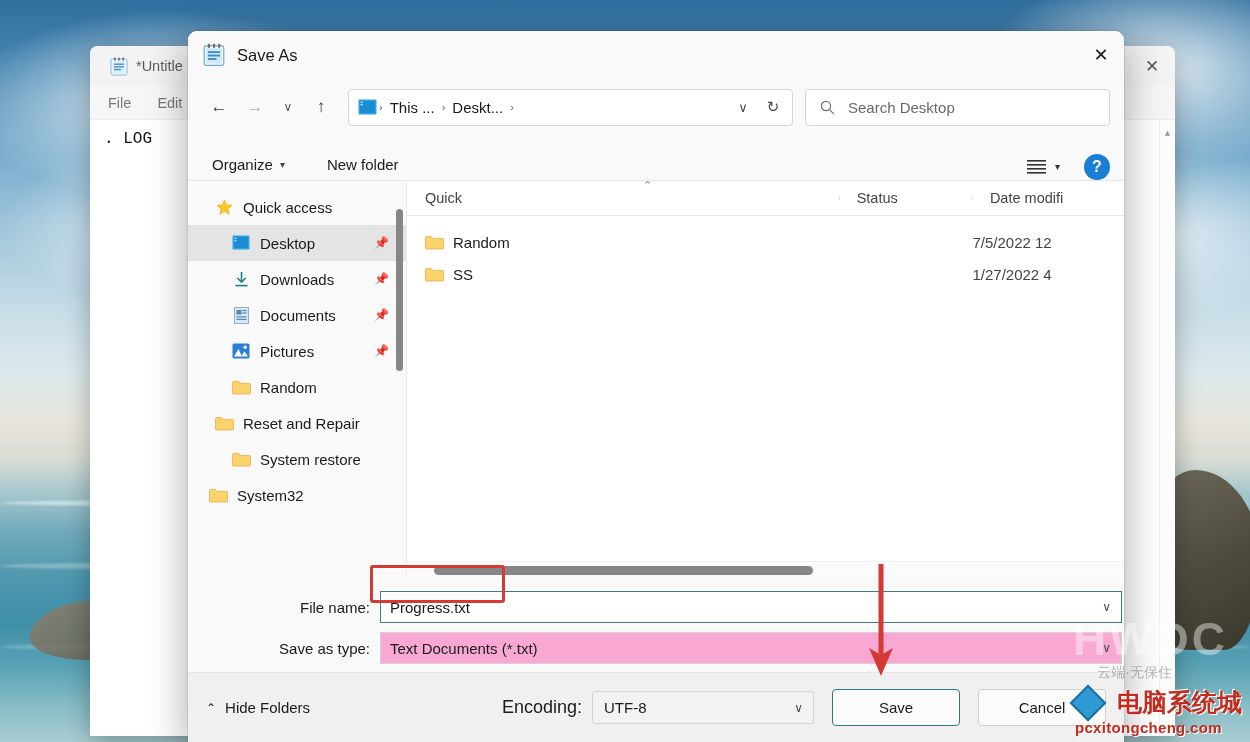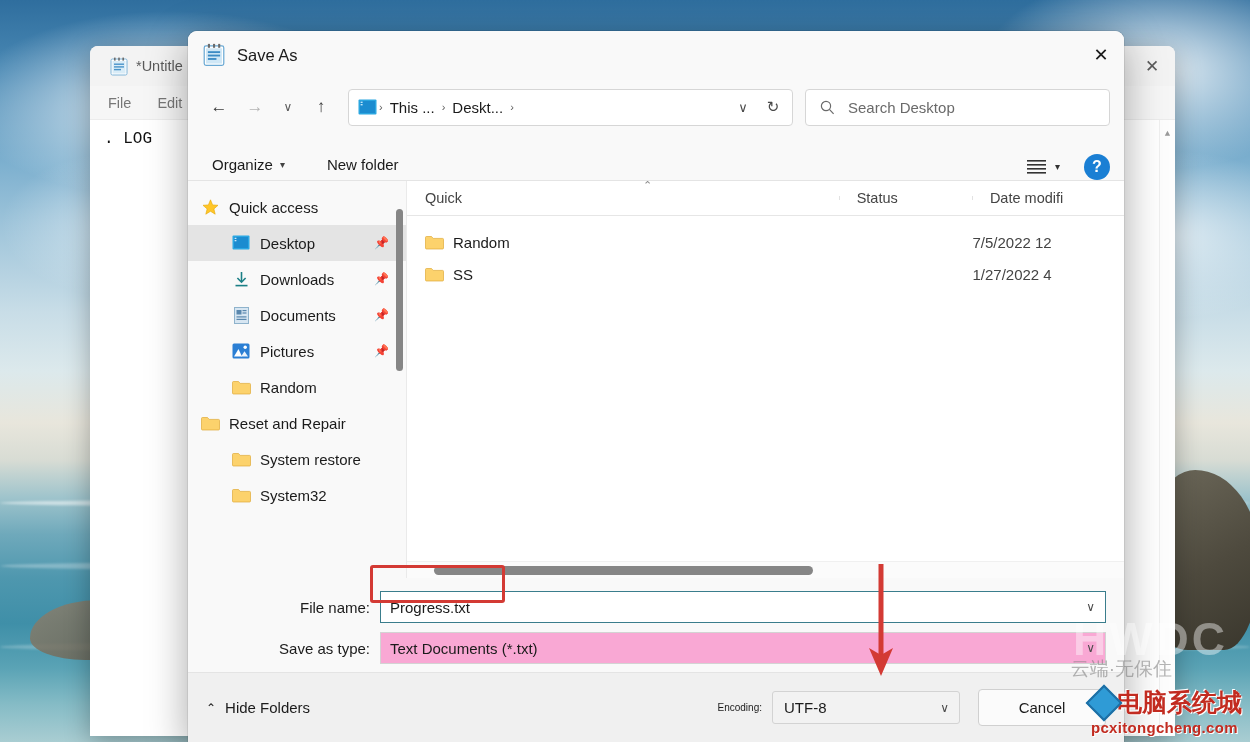--- a/index.html
+++ b/index.html
@@ -153,21 +153,21 @@
   }
 
   
   #dlg-main { flex: 1 1 auto; display: flex; min-height: 0; }
   #nav-pane {
     width: 219px; flex: 0 0 auto; background: #f9f9f9; position: relative;
     border-right: 1px solid #eaeaea; overflow: hidden; padding-top: 8px;
   }
   .navitem {
     display: flex; align-items: center; height: 36px;
-    padding-left: 12px; font-size: 15px; color: #1b1b1b; position: relative;
+    padding-left: 26px; font-size: 15px; color: #1b1b1b; position: relative;
   }
   .navitem.selected { background: #e4e4e4; }
   .navitem .ic { width: 20px; height: 18px; flex: 0 0 auto; margin-right: 9px;
                  display: flex; align-items: center; justify-content: center; }
   .navitem .lbl { white-space: nowrap; overflow: hidden; }
   .pin { position: absolute; right: 17px; font-size: 12px; color: #8c8c8c; }
   #nav-scroll {
     position: absolute; right: 3px; top: 6px; width: 7px; bottom: 6px;
   }
   #nav-thumb {
@@ -206,44 +206,44 @@
     position: absolute; left: 27px; top: 4px; width: 379px; height: 9px;
     background: #868686; border-radius: 5px;
   }
 
   
   #form-area { flex: 0 0 auto; padding: 12px 0 0 0; background: #f9f9f9; }
   .frow { display: flex; align-items: center; height: 34px; margin-bottom: 7px; }
   .flabel { width: 192px; text-align: right; padding-right: 10px;
             font-size: 15px; color: #1b1b1b; }
   .fctrl {
-    flex: 1 1 auto; margin-right: 18px; height: 32px; display: flex;
+    flex: 1 1 auto; margin-right: 2px; height: 32px; display: flex;
     align-items: center; padding-left: 9px; font-size: 15px; color: #1b1b1b;
     position: relative;
   }
   #filename-ctrl { background: #fff; border: 1px solid #3a7d8c; }
   #type-ctrl { background: #f9a8d4; border: 1px solid #d3d3d3; }
   .combo-caret { position: absolute; right: 10px; font-size: 12px; color: #4a4a4a; }
   #fn-highlight {
     position: absolute; left: 370px; top: 565px; width: 135px; height: 38px;
     border: 3px solid #d33a34; border-radius: 3px; pointer-events: none; z-index: 20;
   }
 
   
   #footer {
     flex: 0 0 auto; height: 70px; background: #f0f0f0;
     border-top: 1px solid #e4e4e4; display: flex; align-items: center;
     padding: 0 18px;
   }
   #hide-folders { display: flex; align-items: center; gap: 9px;
                   font-size: 15px; color: #1b1b1b; }
   #footer-spacer { flex: 1 1 auto; }
-  #enc-label { font-size: 10px; color: #1b1b1b; margin-right: 10px; }
+  #enc-label { font-size: 18px; color: #1b1b1b; margin-right: 10px; }
   #enc-combo {
-    width: 188px; height: 33px; background: #f2f2f2; border: 1px solid #d3d3d3;
+    width: 222px; height: 33px; background: #f2f2f2; border: 1px solid #d3d3d3;
     border-radius: 3px; display: flex; align-items: center; padding-left: 11px;
     font-size: 15px; color: #1b1b1b; position: relative; margin-right: 18px;
   }
   .dlgbtn {
     width: 128px; height: 37px; border-radius: 4px; display: flex;
     align-items: center; justify-content: center; font-size: 15px; color: #1b1b1b;
     background: #fbfbfb; border: 1px solid #d0d0d0;
   }
   #save-btn { border: 1px solid #2b7a8c; margin-right: 18px; }
 
@@ -251,27 +251,27 @@
   #red-arrow { position: absolute; left: 862px; top: 560px; z-index: 25; pointer-events: none; }
 
   
   #wm-hwdc {
     position: absolute; right: 22px; bottom: 76px; z-index: 30;
     font-family: "Liberation Sans", sans-serif; font-size: 46px; font-weight: bold;
     color: rgba(255,255,255,.42); letter-spacing: 3px; pointer-events: none;
   }
   #wm-cn {
     position: absolute; right: 78px; bottom: 60px; z-index: 30;
-    font-size: 19px; color: rgba(120,120,120,.55); pointer-events: none; text-align: right;
+    font-size: 14px; color: rgba(120,120,120,.55); pointer-events: none; text-align: right;
   }
   #wm-logo {
     position: absolute; right: 8px; bottom: 6px; z-index: 31; pointer-events: none;
     display: flex; flex-direction: column; align-items: flex-start;
   }
-  #wm-logo-row { display: flex; align-items: center; gap: 0; }
+  #wm-logo-row { display: flex; align-items: center; gap: 16px; }
   #wm-diamond {
     width: 26px; height: 26px; background: #2f9bd6; transform: rotate(45deg);
     border: 2px solid #1d6fa5;
   }
   #wm-cn-big {
     font-size: 25px; font-weight: bold; color: #c22b20;
     text-shadow: 1px 1px 0 #fff, -1px -1px 0 #fff;
   }
   #wm-url {
     font-size: 15px; font-weight: bold; color: #c22b20; letter-spacing: .3px;
@@ -478,21 +478,21 @@
 
       <div class="navitem" style="padding-left:43px">
         <span class="ic">
           <svg width="19" height="15" viewBox="0 0 19 15">
             <path d="M0.5 2.5 A1 1 0 0 1 1.5 1.5 H6.5 L8.2 3.4 H17.5 A1 1 0 0 1 18.5 4.4 V13 A1 1 0 0 1 17.5 14 H1.5 A1 1 0 0 1 0.5 13 Z" fill="#fcd26c" stroke="#e0aa36" stroke-width=".7"></path>
           </svg>
         </span>
         <span class="lbl">System restore</span>
       </div>
 
-      <div class="navitem" style="padding-left:43px">
+      <div class="navitem" style="padding-left:20px">
         <span class="ic">
           <svg width="19" height="15" viewBox="0 0 19 15">
             <path d="M0.5 2.5 A1 1 0 0 1 1.5 1.5 H6.5 L8.2 3.4 H17.5 A1 1 0 0 1 18.5 4.4 V13 A1 1 0 0 1 17.5 14 H1.5 A1 1 0 0 1 0.5 13 Z" fill="#fcd26c" stroke="#e0aa36" stroke-width=".7"></path>
           </svg>
         </span>
         <span class="lbl">System32</span>
       </div>
 
       <div id="nav-scroll">
         <div id="nav-thumb"></div>
@@ -558,20 +558,21 @@
     <div id="hide-folders">
       <span style="font-size:12px">⌃</span>
       <span>Hide Folders</span>
     </div>
     <div id="footer-spacer"></div>
     <span id="enc-label">Encoding:</span>
     <div id="enc-combo">
       <span>UTF-8</span>
       <span class="combo-caret">∨</span>
     </div>
+    <div class="dlgbtn" id="save-btn">Save</div>
     <div class="dlgbtn" id="cancel-btn">Cancel</div>
   </div>
 </div>
 
 <div id="fn-highlight"></div>
 <svg id="red-arrow" width="40" height="120" viewBox="0 0 40 120">
   <line x1="19" y1="4" x2="19" y2="96" stroke="#d33a34" stroke-width="5"></line>
   <polygon points="19,116 7,88 19,95 31,88" fill="#d33a34"></polygon>
 </svg>
 

